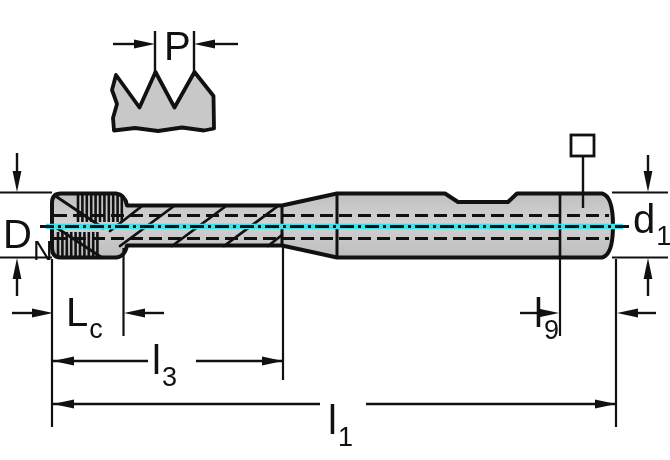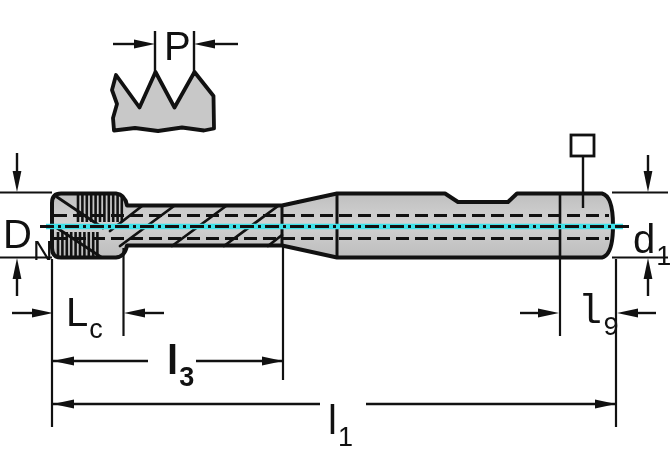--- a/index.html
+++ b/index.html
@@ -3,25 +3,25 @@
 <meta charset="utf-8">
 <style>
   html,body{margin:0;padding:0;background:#fff;}
   .stage{position:relative;width:670px;height:460px;background:#ffffff;overflow:hidden;
          font-family:"Liberation Sans",sans-serif;}
   .stage svg{position:absolute;left:0;top:0;}
   .dim-label{position:absolute;color:#111;font-size:40px;line-height:1;white-space:nowrap;}
   .dim-label .sub{font-size:27px;position:relative;top:12px;margin-left:1px;}
   .lbl-p{left:164px;top:26px;}
   .lbl-dn{left:3px;top:198px;margin-top:16px;}
-  .lbl-d1{left:633px;top:199px;margin-top:20px;}
+  .lbl-d1{left:633px;top:199px;}
   .lbl-lc{left:66px;top:292px;}
-  .lbl-l3{left:167px;top:340px;font-weight:bold;}
+  .lbl-l3{left:152px;top:340px;}
   .lbl-l1{left:328px;top:400px;}
-  .lbl-l9{left:578px;top:293px;font-family:Liberation Mono, monospace;}
+  .lbl-l9{left:534px;top:293px;}
 </style>
 </head>
 <body>
 
 <div class="stage">
 
 <svg width="670" height="460" viewBox="0 0 670 460">
   <defs>
     <linearGradient id="bodyGrad" x1="0" y1="0" x2="0" y2="1">
       <stop offset="0" stop-color="#bfbfbf"></stop>

